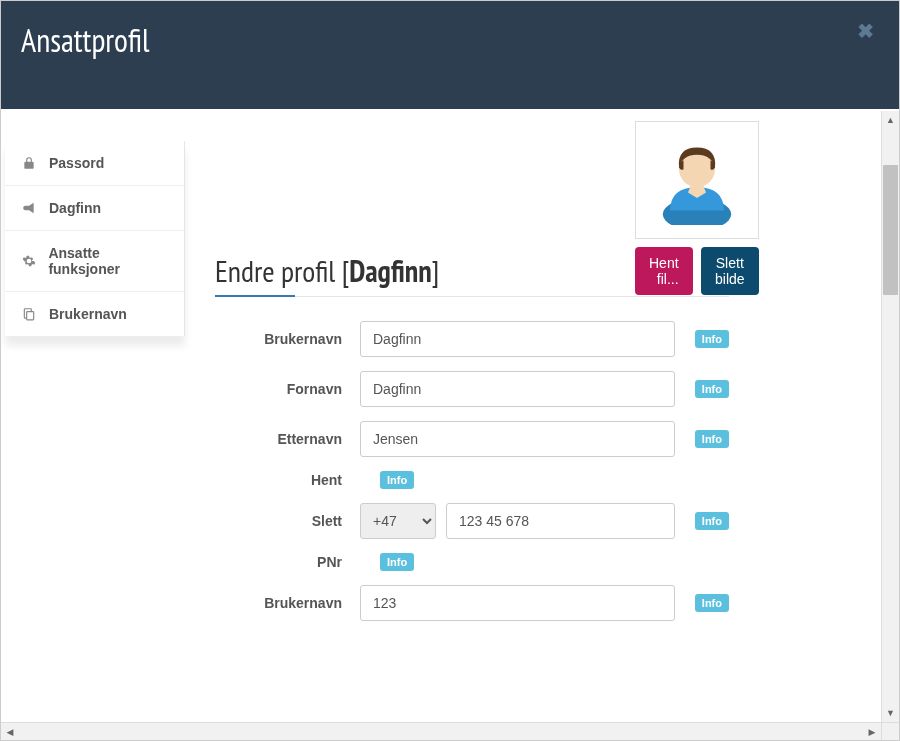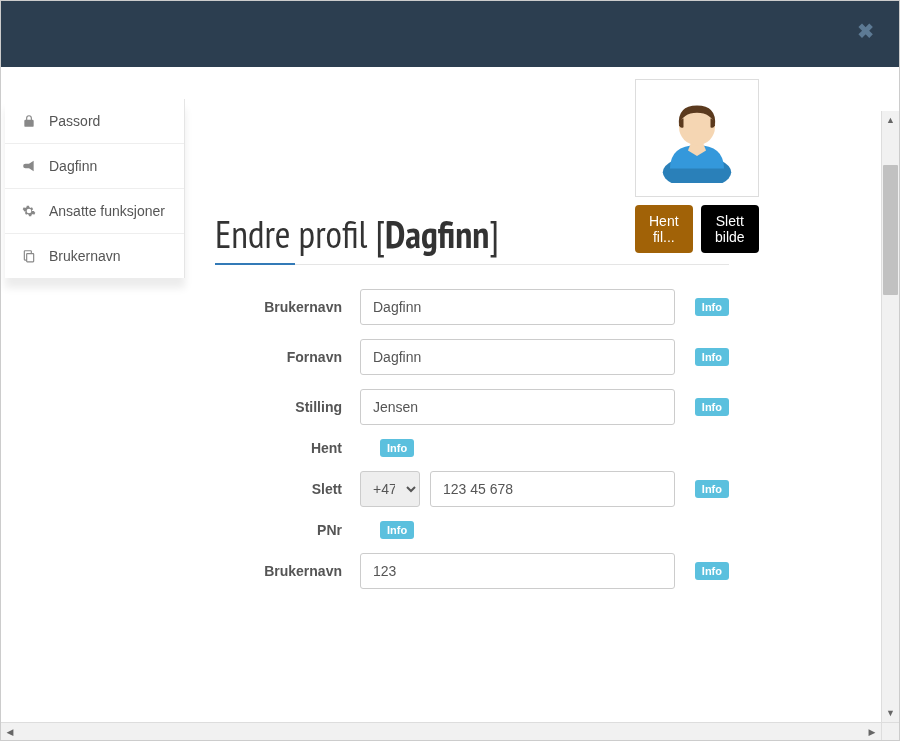--- a/index.html
+++ b/index.html
@@ -7,70 +7,71 @@
     
     .modal { width: 900px; height: 741px; position: relative; overflow: hidden; border: 1px solid #ccc; }
     
     .header { background: #2c3e50; color: #fff; padding: 18px 20px 48px 20px; position: relative; }
     .header h1 { font-size: 32px; font-weight: 400; font-family: "PT Sans Narrow", "Arial Narrow", sans-serif; }
     .close-btn { position: absolute; top: 18px; right: 25px; color: #5d7a94; font-size: 20px; cursor: pointer; font-weight: bold; }
     
     .body { display: flex; height: calc(100% - 110px - 18px); background: #fff; }
     
     .sidebar { width: 180px; flex-shrink: 0; background: #fff; border-right: 1px solid #e5e5e5; margin-top: 32px; margin-left: 4px; box-shadow: 0 10px 8px rgba(0,0,0,0.08); height: fit-content; }
-    .sidebar-item { display: flex; align-items: center; padding: 14px 12px; border-bottom: 1px solid #eee; cursor: pointer; color: #555; font-size: 14px; }
+    .sidebar-item { display: flex; align-items: center; padding: 14px 12px; border-bottom: 1px solid #eee; cursor: pointer; color: #555; font-size: 14px; font-weight: bold; }
     .sidebar-item:last-child { border-bottom: none; }
     .sidebar-item .si-icon { width: 24px; display: inline-flex; justify-content: center; color: #888; }
     .sidebar-item .si-label { margin-left: 8px; }
     
     .main { flex: 1; padding: 32px 30px 0 30px; position: relative; overflow: hidden; }
     
     .avatar-block { position: absolute; right: 140px; top: 12px; width: 124px; }
     .avatar-box { width: 124px; height: 118px; border: 1px solid #ddd; display: flex; align-items: center; justify-content: center; margin-bottom: 8px; }
     .avatar-buttons { display: flex; gap: 8px; justify-content: center; }
     
     .title-row { margin-top: 110px; margin-bottom: 6px; }
-    .title-row h2 { font-family: "PT Sans Narrow", "Arial Narrow", sans-serif; font-size: 38px; font-weight: 400; color: #333; }
+    .title-row h2 { font-family: "PT Sans Narrow", "Arial Narrow", sans-serif; font-size: 30px; font-weight: 400; color: #333; }
     .title-row h2 .bracket { font-weight: 400; }
     .title-row h2 .name { font-weight: 700; }
     
     .divider { height: 1px; background: #e5e5e5; margin-bottom: 24px; margin-right: 140px; position: relative; }
     .divider::before { content: ''; position: absolute; left: 0; top: -1px; width: 80px; height: 2px; background: #337ab7; }
     
     .form { margin-right: 140px; }
     .form-row { display: flex; align-items: center; margin-bottom: 14px; }
     .form-label { width: 145px; text-align: right; font-weight: 700; color: #555; padding-right: 18px; font-size: 14px; }
     .form-field { flex: 1; display: flex; gap: 10px; align-items: center; }
     .form-field input[type=text] { flex: 1; height: 36px; padding: 6px 12px; border: 1px solid #ccc; border-radius: 3px; font-size: 14px; color: #555; }
     .form-field select { height: 36px; padding: 6px 8px; border: 1px solid #ccc; border-radius: 3px; font-size: 14px; color: #555; background: #eee; }
-    .phone-code { width: 60px; }
+    .phone-code { width: 76px; }
     
     .info-badge { display: inline-block; background: #5bc0de; color: #fff; font-size: 11px; font-weight: 700; padding: 3px 7px; border-radius: 3px; cursor: pointer; margin-left: 20px; }
     
     .btn { display: inline-block; padding: 8px 14px; border-radius: 4px; font-size: 14px; cursor: pointer; border: none; color: #fff; }
-    .btn-warning { background: #a16207; }
-    .btn-danger { background: #000000; }
+    .btn-warning { background: #be185d; text-align: right; }
+    .btn-danger { background: #0c4a6e; }
     
     .vscroll { position: absolute; right: 0; top: 110px; bottom: 18px; width: 18px; background: #f1f1f1; border-left: 1px solid #ddd; }
     .vscroll .arrow { height: 18px; display: flex; align-items: center; justify-content: center; color: #666; font-size: 9px; cursor: pointer; }
     .vscroll .thumb { position: absolute; left: 1px; right: 1px; top: 54px; height: 130px; background: #c1c1c1; border-radius: 1px; }
     
     .hscroll { position: absolute; left: 0; right: 18px; bottom: 0; height: 18px; background: #f1f1f1; border-top: 1px solid #ddd; display: flex; align-items: center; }
     .hscroll .arrow { width: 18px; height: 18px; display: flex; align-items: center; justify-content: center; color: #666; font-size: 9px; cursor: pointer; }
     .hscroll .arrow.right { margin-left: auto; }
     .scroll-corner { position: absolute; right: 0; bottom: 0; width: 18px; height: 18px; background: #f1f1f1; border-left: 1px solid #ddd; border-top: 1px solid #ddd; }
     
     svg { display: block; }
   </style>
 </head>
 <body>
 
 <div class="modal">
 
   <div class="header">
+    <h1>Ansattprofil</h1>
     <span class="close-btn">✖</span>
   </div>
 
   <div class="body">
 
     <div class="sidebar">
       <div class="sidebar-item">
         <span class="si-icon">
           <svg width="14" height="14" viewBox="0 0 24 24" fill="#888">
               <path d="M18 10h-1V7a5 5 0 00-10 0v3H6a2 2 0 00-2 2v8a2 2 0 002 2h12a2 2 0 002-2v-8a2 2 0 00-2-2zM9 7a3 3 0 016 0v3H9V7z"></path>
@@ -144,21 +145,21 @@
 
         <div class="form-row">
           <div class="form-label">Fornavn</div>
           <div class="form-field">
             <input type="text" value="Dagfinn" style="">
           </div>
           <span class="info-badge">Info</span>
         </div>
 
         <div class="form-row">
-          <div class="form-label">Stilling</div>
+          <div class="form-label">Etternavn</div>
           <div class="form-field">
             <input type="text" value="Jensen" style="">
           </div>
           <span class="info-badge">Info</span>
         </div>
 
         <div class="form-row">
           <div class="form-label">Hent</div>
           <span class="info-badge">Info</span>
         </div>

